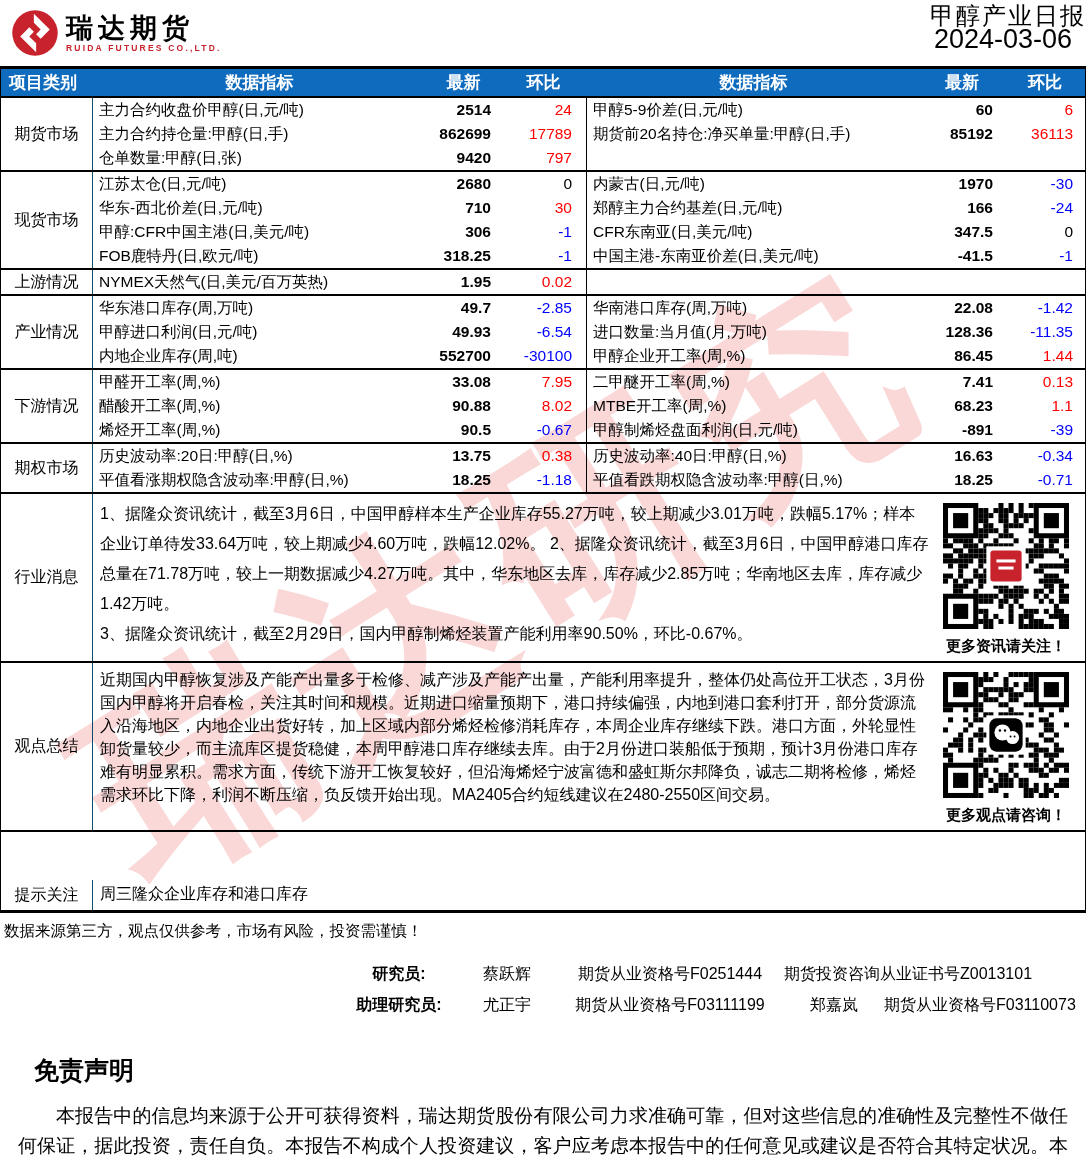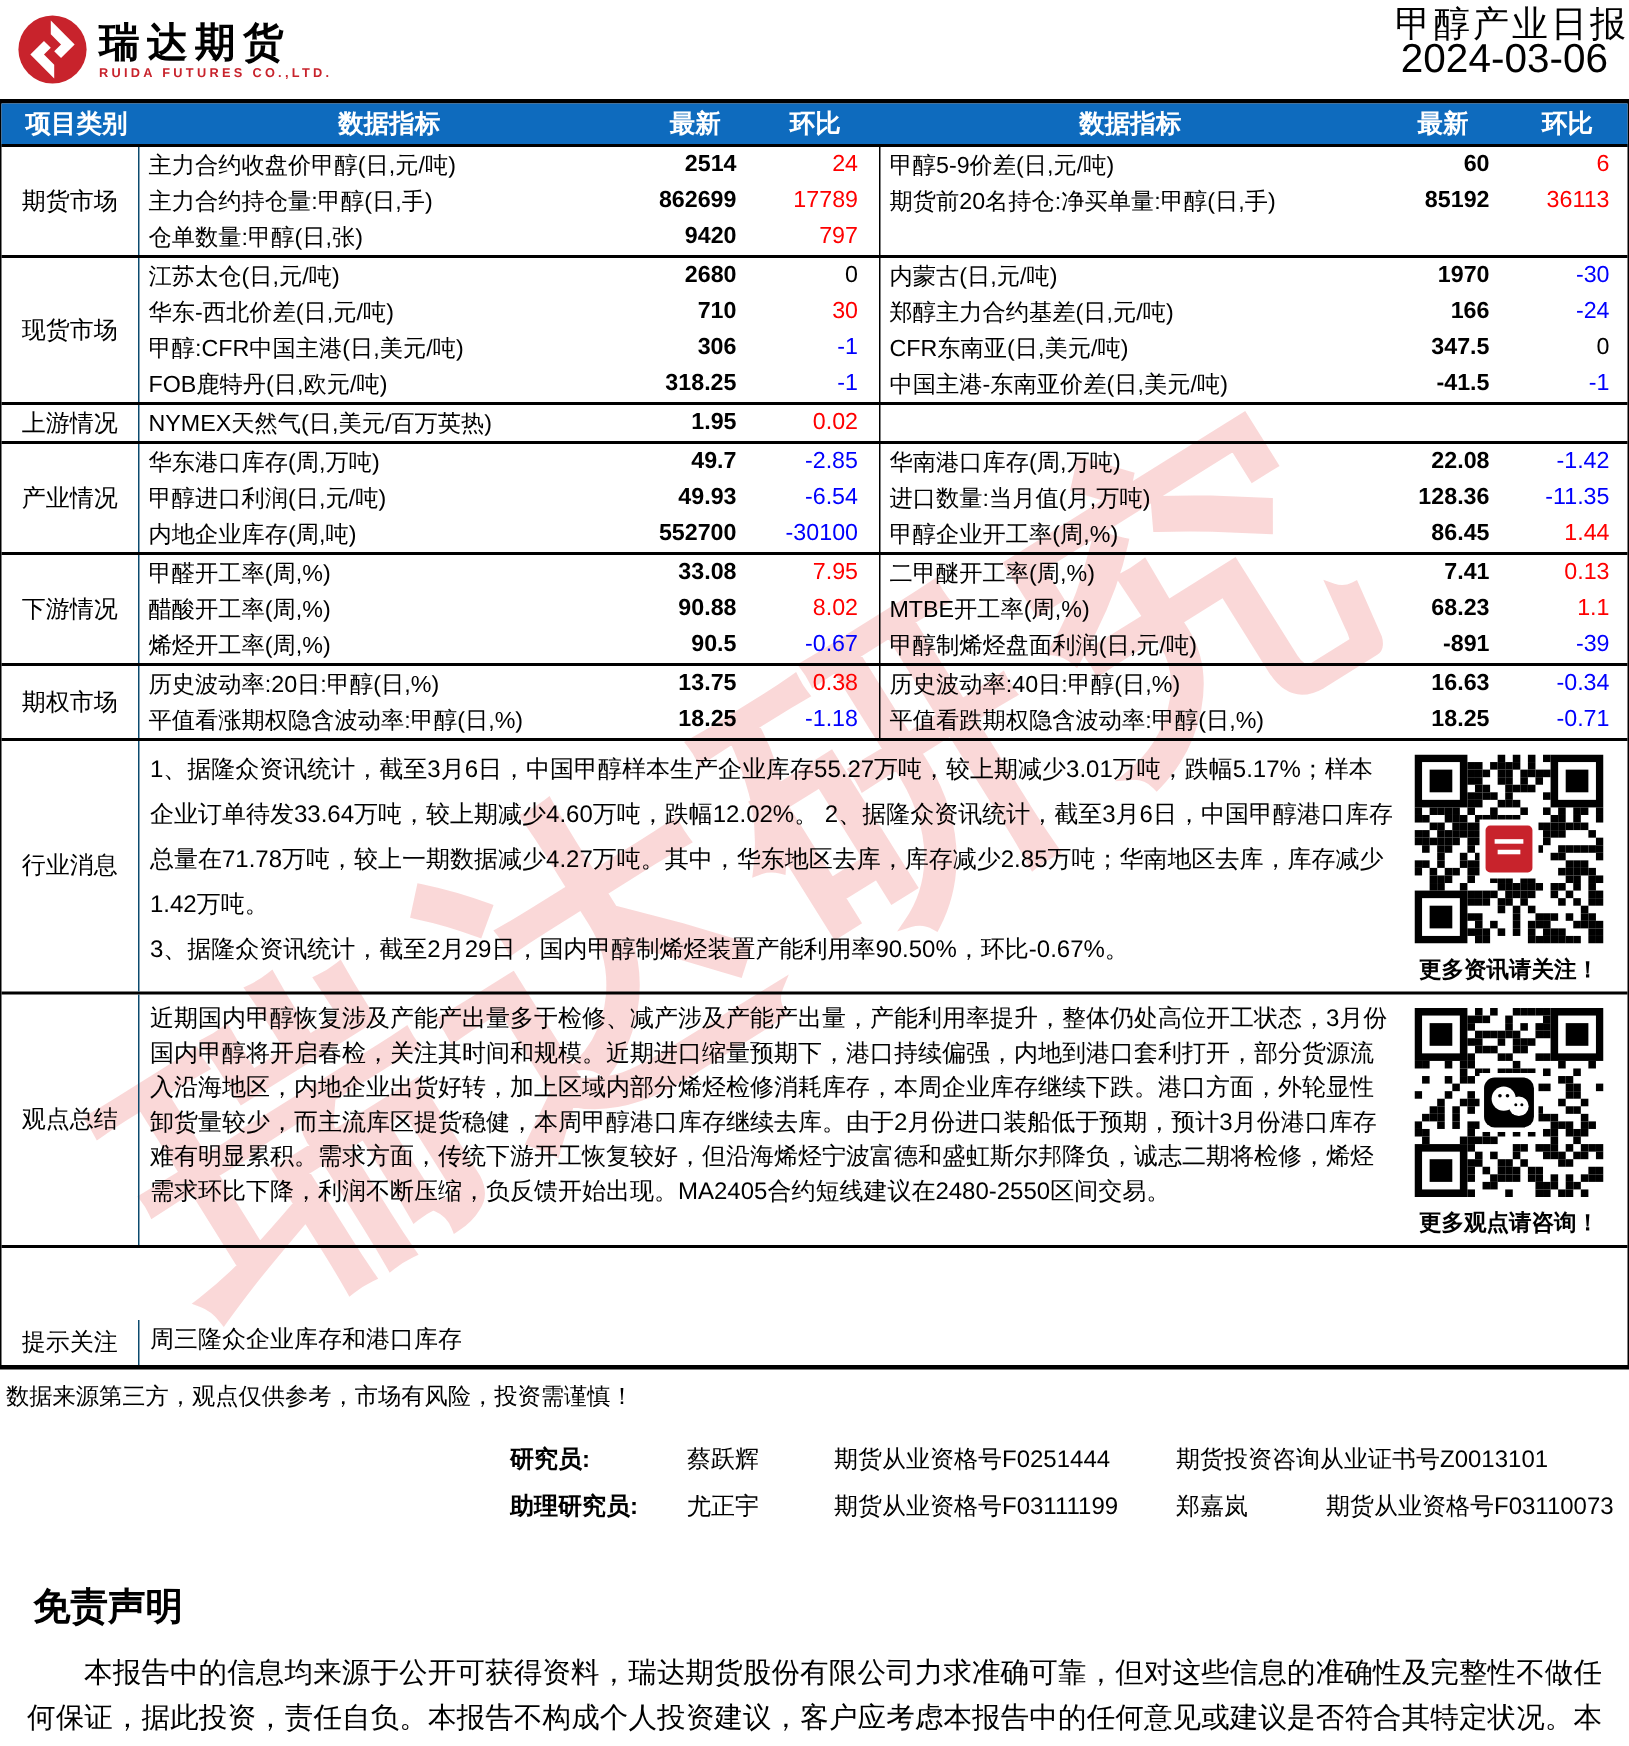--- a/index.html
+++ b/index.html
@@ -16,21 +16,21 @@
   .brand-txt{margin-left:6px;}
   .brand-cn{font-size:27px;font-weight:900;letter-spacing:5px;line-height:30px;}
   .brand-en{font-size:8.5px;font-weight:700;letter-spacing:2.2px;color:#c8232c;}
   .title{position:absolute;left:0;right:0;top:0;text-align:right;font-size:24px;font-weight:400;letter-spacing:2px;}
   .date{position:absolute;right:14px;top:24px;font-size:27px;}
   
   .tbl{border-top:3px solid #000;border-left:1px solid #000;border-right:1px solid #000;border-bottom:3px solid #000;}
   .thead{display:grid;grid-template-columns:92px 333px 75px 85px 335px 82px 84px;background:var(--blue,#0e6bbe);
     color:#fff;font-weight:700;font-size:17px;height:27px;align-items:center;border-bottom:2px solid #000;}
   .thead .h{text-align:center;}
-  .thead .h.first{text-align:center;padding-left:8px;font-family:Liberation Serif, serif;}
+  .thead .h.first{text-align:left;padding-left:8px;font-family:Liberation Serif, serif;}
   .group{display:grid;grid-template-columns:92px 1fr;border-bottom:2px solid #000;}
   .cat{display:flex;align-items:center;justify-content:center;border-right:1px solid #0c4a6e;font-size:16px;}
   .r{display:grid;grid-template-columns:333px 75px 85px 335px 82px 84px;height:24px;align-items:center;font-size:15.5px;}
   .c-ind{padding-left:6px;white-space:nowrap;overflow:hidden;}
   .c-ind.mid{border-left:1px solid #000;height:100%;display:flex;align-items:center;}
   .c-num{text-align:right;padding-right:10px;white-space:nowrap;font-weight:bold;}
   .c-chg{text-align:right;padding-right:14px;white-space:nowrap;}
   .up{color:var(--red,#fe0000);} .down{color:var(--dblue,#0000fd);} .flat{color:#000;}
   
   .sect{display:grid;grid-template-columns:92px 1fr;border-bottom:2px solid #000;}
@@ -41,28 +41,28 @@
   .lh23 p{line-height:23px;}
   .qrcol{width:150px;display:flex;flex-direction:column;align-items:center;padding-top:4px;}
   .qr svg{width:126px;height:126px;display:block;}
   .qr-cap{font-size:15px;font-weight:700;margin-top:8px;white-space:nowrap;}
   .qr-cap.serif{font-family:"DejaVu Serif","Liberation Serif",serif;font-weight:600;}
   .notice-row .sect-content{padding:3px 4px 5px 7px;}
   .notice-row{border-bottom:0;margin-top:48px;}
   .notice-text{font-size:16px;line-height:22px;}
   
   .footnote{padding:8px 4px 0 4px;font-size:15.5px;}
-  .res{margin:16px 0 0 340px;font-size:16px;}
+  .res{margin:16px 0 0 340px;font-size:16px;text-align:center;}
   .res-row{display:flex;line-height:31px;}
   .res-role{width:118px;font-weight:700;}
   .res-name{width:98px;}
   .res-cert{width:228px;}
   .res-name2{width:100px;}
   .disc{margin-top:34px;padding:0 18px;}
-  .disc-h{font-size:25px;font-weight:900;margin:0 0 14px 4px;}
+  .disc-h{font-size:25px;font-weight:900;margin:0 0 14px 16px;}
   .disc-body{font-size:19px;line-height:29.5px;text-indent:2em;margin:0;text-align:justify;}
 </style>
 </head>
 <body>
 
 <div class="page">
   <div class="watermark">瑞达研究</div>
 
   <div class="content">
 

